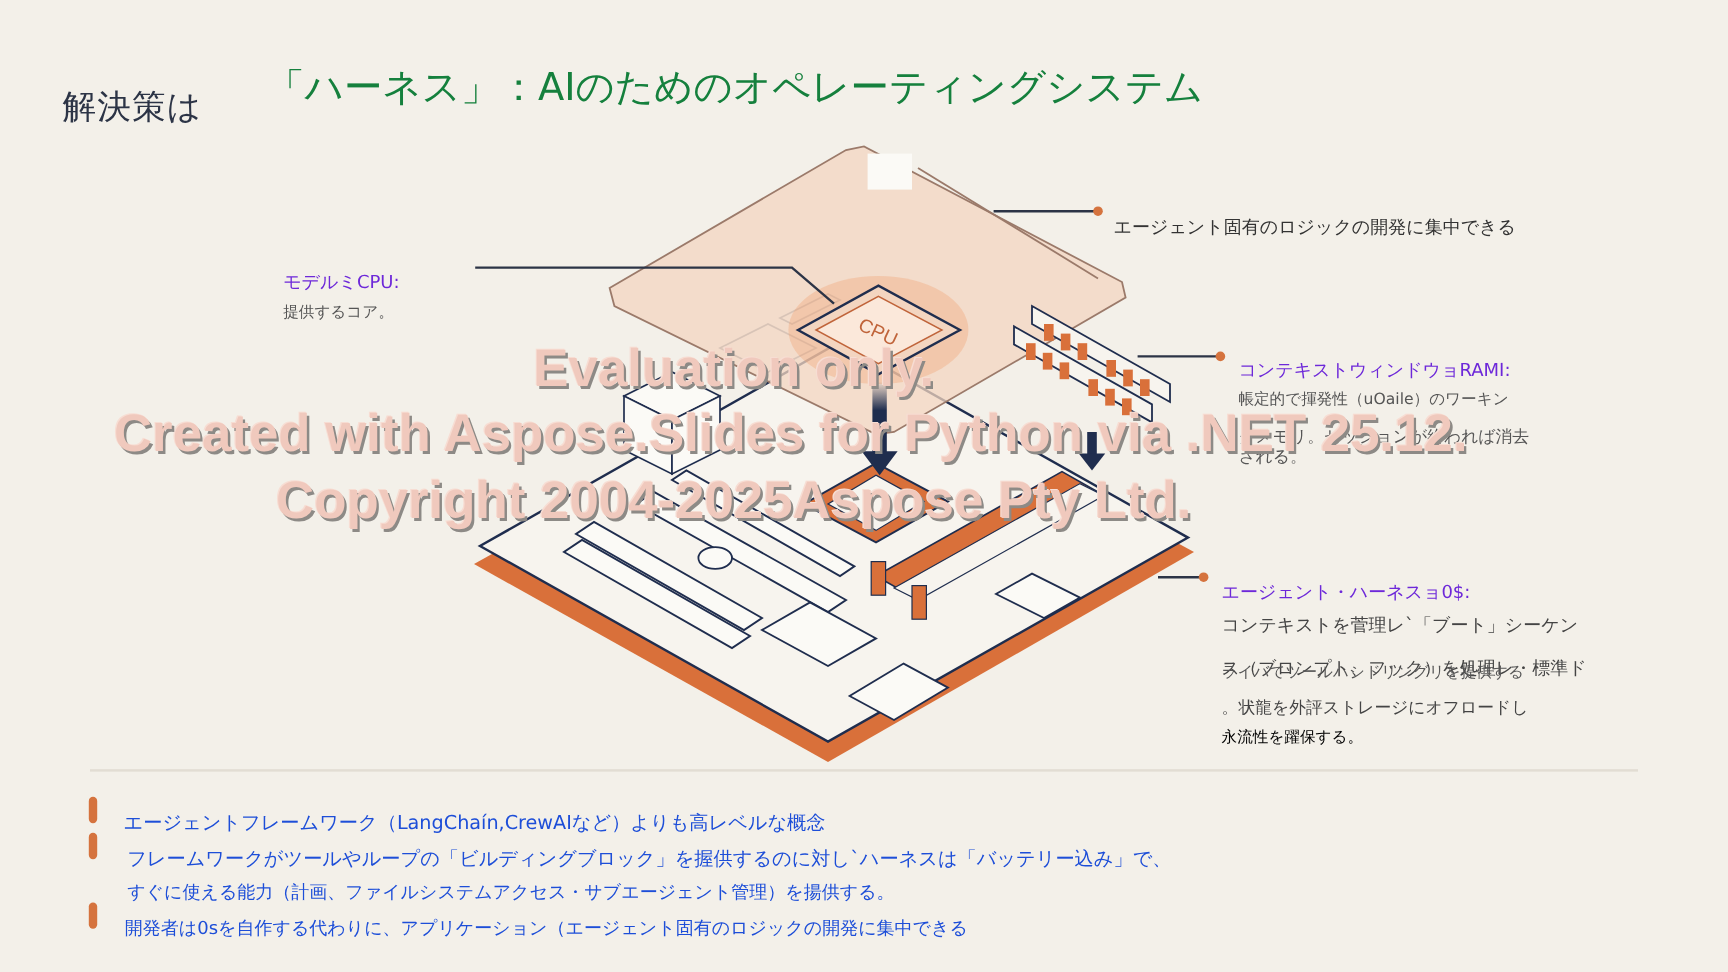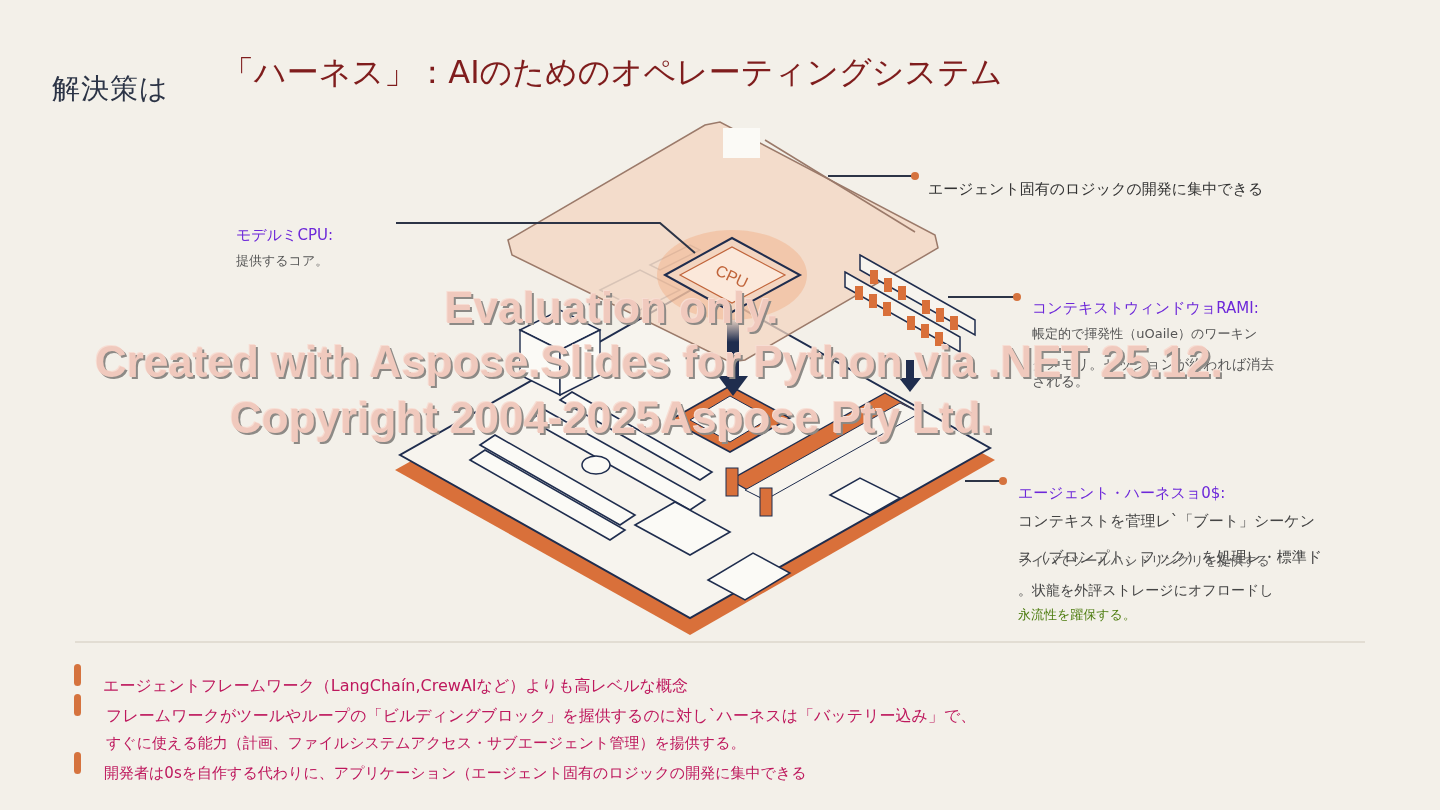--- a/index.html
+++ b/index.html
@@ -4,34 +4,34 @@
 <style>
   html, body { margin:0; padding:0; }
   body {
     width:1440px; height:810px; overflow:hidden; position:relative;
     background:#f3f0e9;
     font-family:"DejaVu Sans", "Liberation Sans", sans-serif;
     color:#2b2f3a;
   }
   .abs { position:absolute; }
   .header-label { left:52px; top:70px; font-size:28px; color:#2c3446; letter-spacing:1px; }
-  .title { left:222px; top:50px; width:790px; font-size:32px; line-height:44px; color:#7f1d1d; }
+  .title { left:222px; top:50px; width:790px; font-size:32px; line-height:44px; color:#15803d; }
   .callout-head { font-size:15px; color:#6d28d9; }
   .callout-body { font-size:13px; color:#555; line-height:24px; }
   .lbl-cpu { left:236px; top:226px; width:240px; }
   .lbl-app { left:928px; top:180px; font-size:15px; color:#333; }
   .lbl-ram { left:1032px; top:299px; width:330px; }
   .lbl-os { left:1018px; top:484px; width:350px; }
   .lbl-os .callout-body { font-size:15px; color:#444; line-height:32px; }
   .lbl-os .overlap { font-size:13px; color:#555; margin-top:-22px; line-height:20px; }
   .lbl-os .tail { font-size:14px; line-height:26px; }
-  .lbl-os .tail2 { font-size:13px; color:#4d7c0f; line-height:24px; }
+  .lbl-os .tail2 { font-size:13px; color:#000000; line-height:24px; }
   .divider { left:75px; top:641px; width:1290px; height:2px; background:#e2ddd3; }
   .bullets { left:74px; top:664px; width:1100px; }
-  .b-line { position:absolute; white-space:nowrap; font-size:16px; color:#be185d; }
+  .b-line { position:absolute; white-space:nowrap; font-size:16px; color:#1d4ed8; }
   .b-bar { position:absolute; width:7px; height:22px; border-radius:4px; background:#d5733e; }
   .watermark { left:0; top:282px; width:1223px; text-align:center; font-family:"Liberation Sans", sans-serif; font-weight:bold;
     color:#f0c9bd; text-shadow:2px 2px 0 #8d8a86, -1px -1px 0 #f7ddd3; pointer-events:none; }
   .wm1 { font-size:44px; line-height:52px; }
   .wm2 { font-size:44px; line-height:56px;text-align:right; }
   .wm3 { font-size:44px; line-height:56px; }
   svg { position:absolute; left:0; top:0; }
 </style>
 </head>
 <body>

